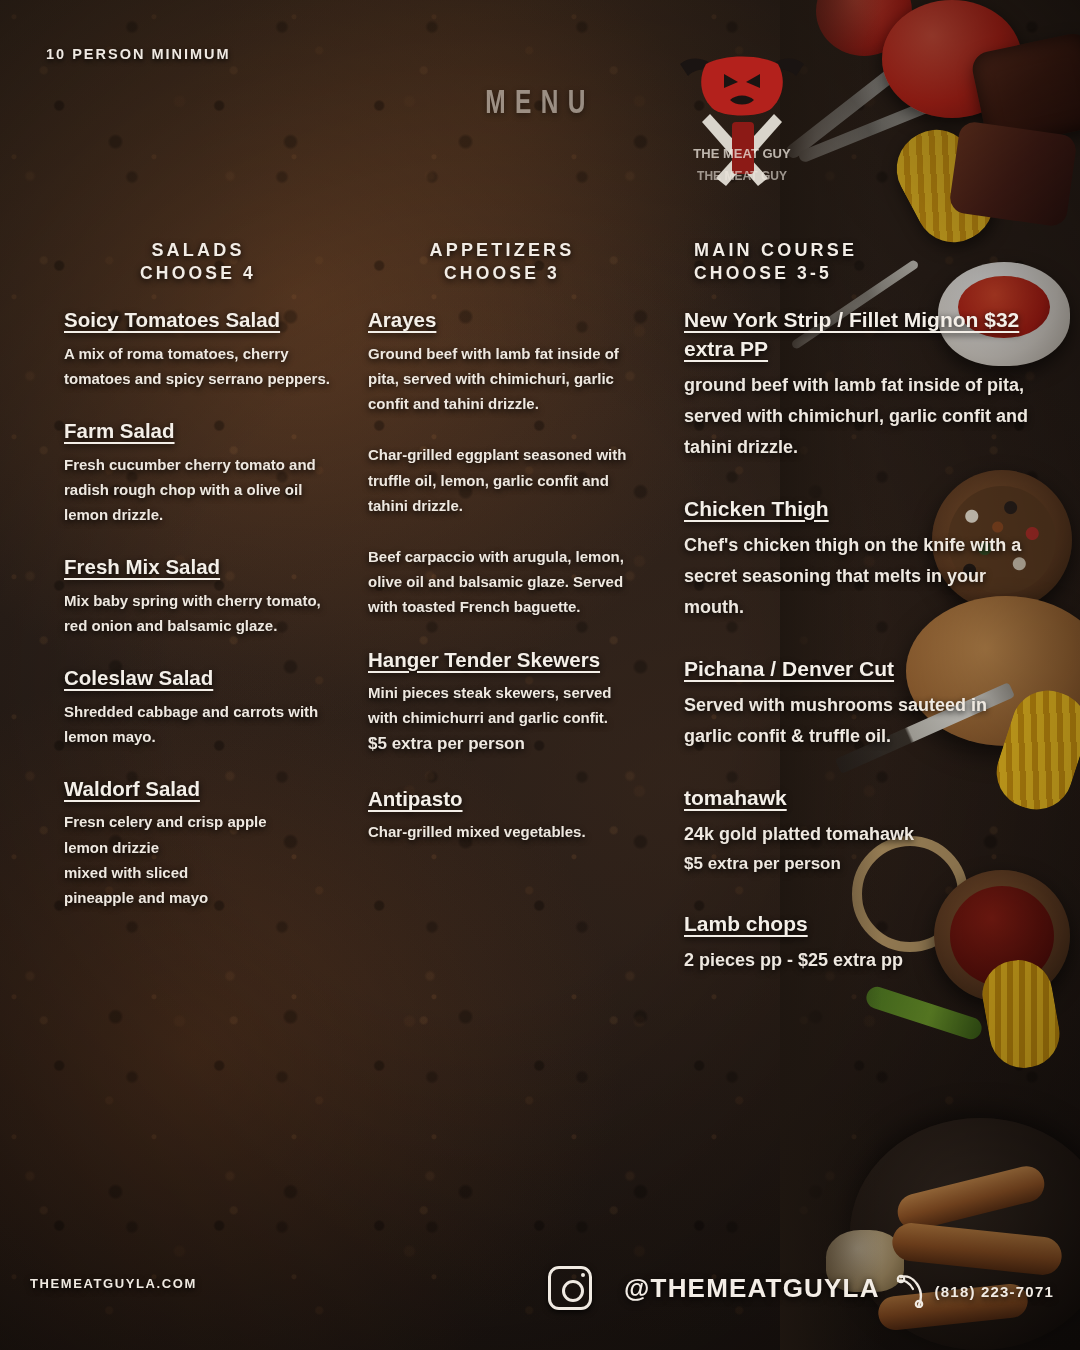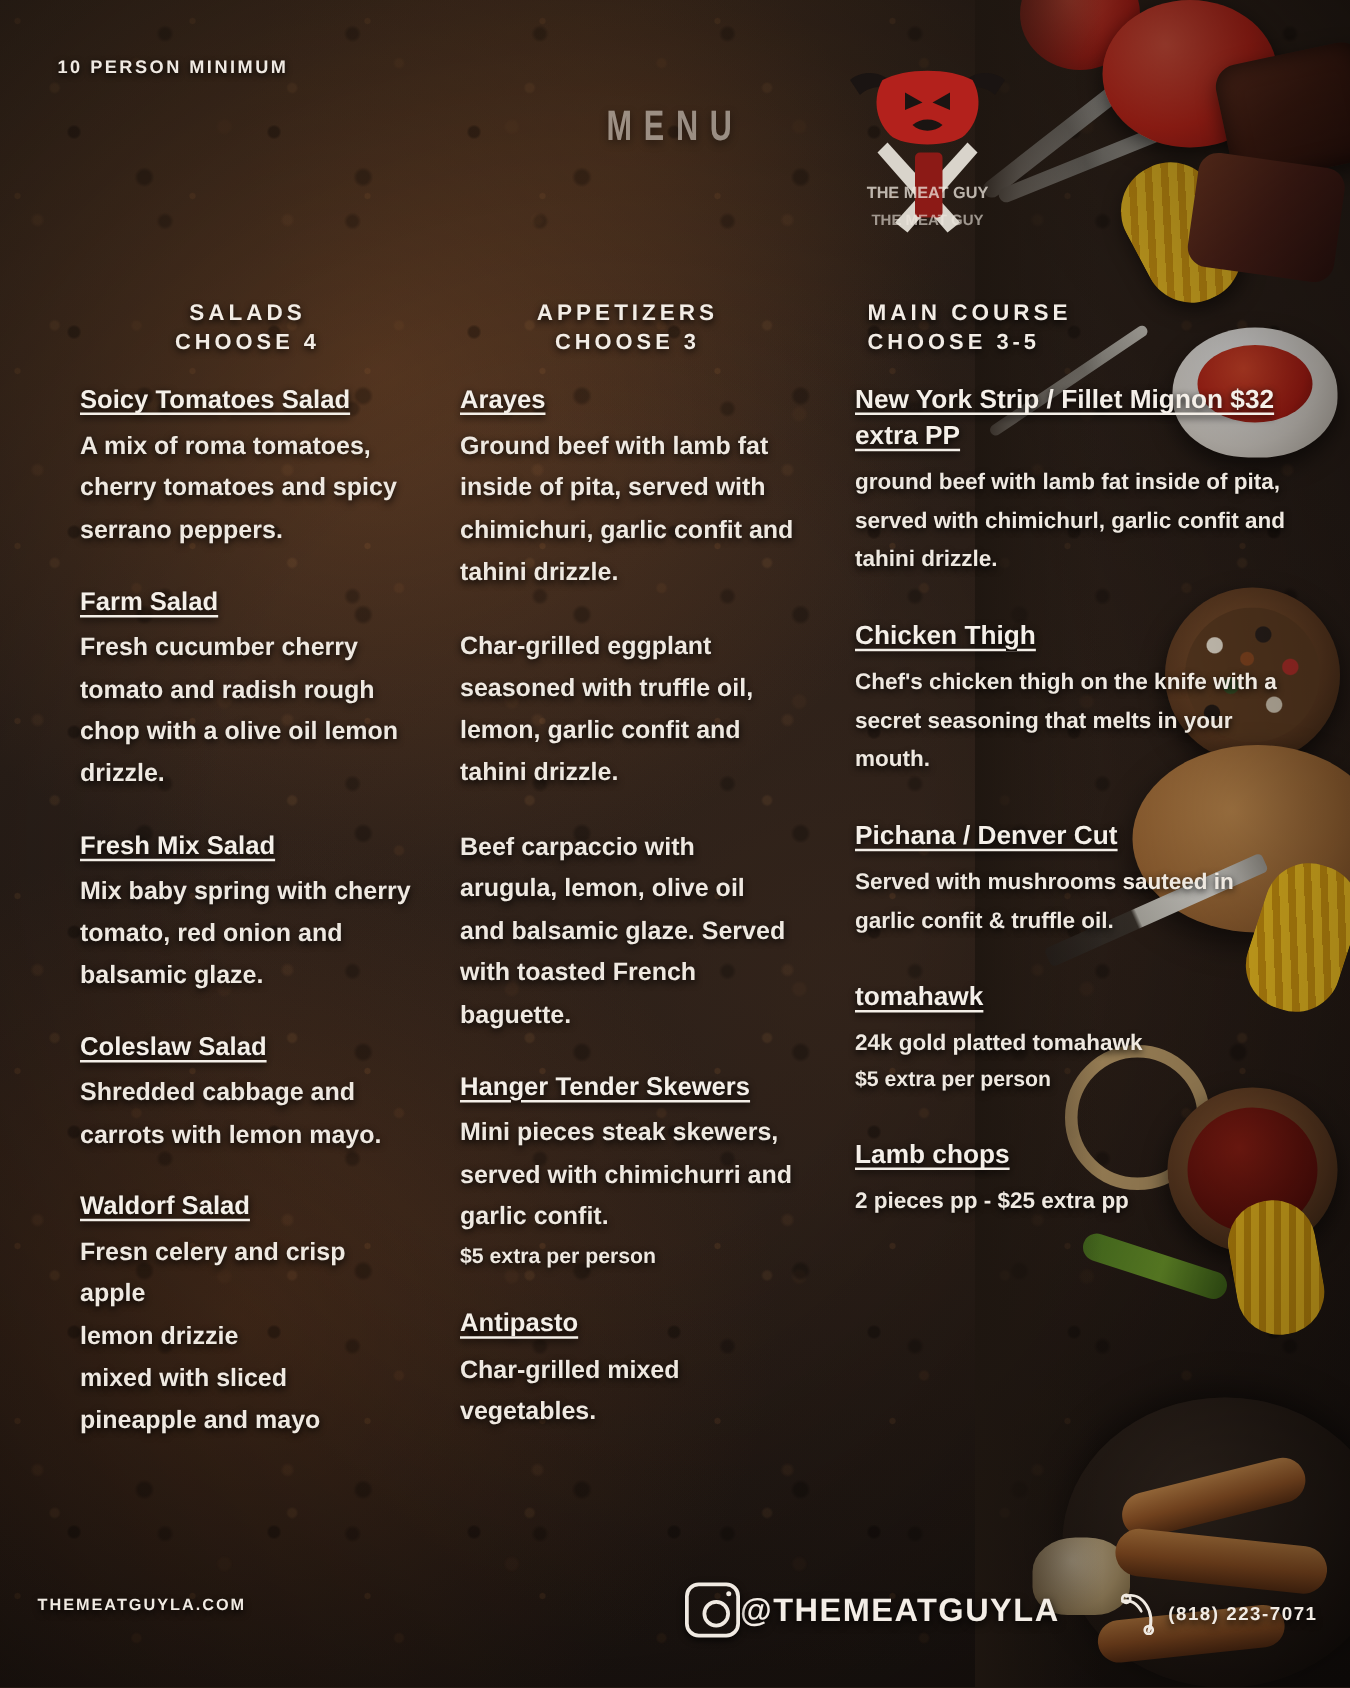--- a/index.html
+++ b/index.html
@@ -287,21 +287,21 @@
     font-weight: 700;
     color: #f4efe8;
     text-decoration: underline;
     text-underline-offset: 4px;
     text-decoration-thickness: 2px;
     line-height: 1.34;
     margin-bottom: 7px;
     text-shadow: 0 2px 6px rgba(0,0,0,0.9);
   }
   .item-desc {
-    font-size: 20px;
+    font-size: 15px;
     font-weight: 700;
     color: #eee8e0;
     line-height: 1.68;
     text-shadow: 0 2px 6px rgba(0,0,0,0.9);
   }
   .item-extra {
     font-size: 17px;
     font-weight: 700;
     color: #eee8e0;
     line-height: 1.68;
@@ -329,21 +329,21 @@
     letter-spacing: 1.6px;
     color: #f0eae2;
     text-shadow: 0 2px 6px rgba(0,0,0,0.9);
   }
   .handle-wrap {
     position: absolute;
     left: 548px;
     top: 0px;
     display: flex;
     align-items: center;
-    gap: 0;
+    gap: 32px;
   }
   .ig-icon {
     width: 38px;
     height: 38px;
     border: 3px solid #f0eae2;
     border-radius: 11px;
     position: relative;
     box-shadow: 0 2px 6px rgba(0,0,0,0.8);
   }
   .ig-icon::after {

